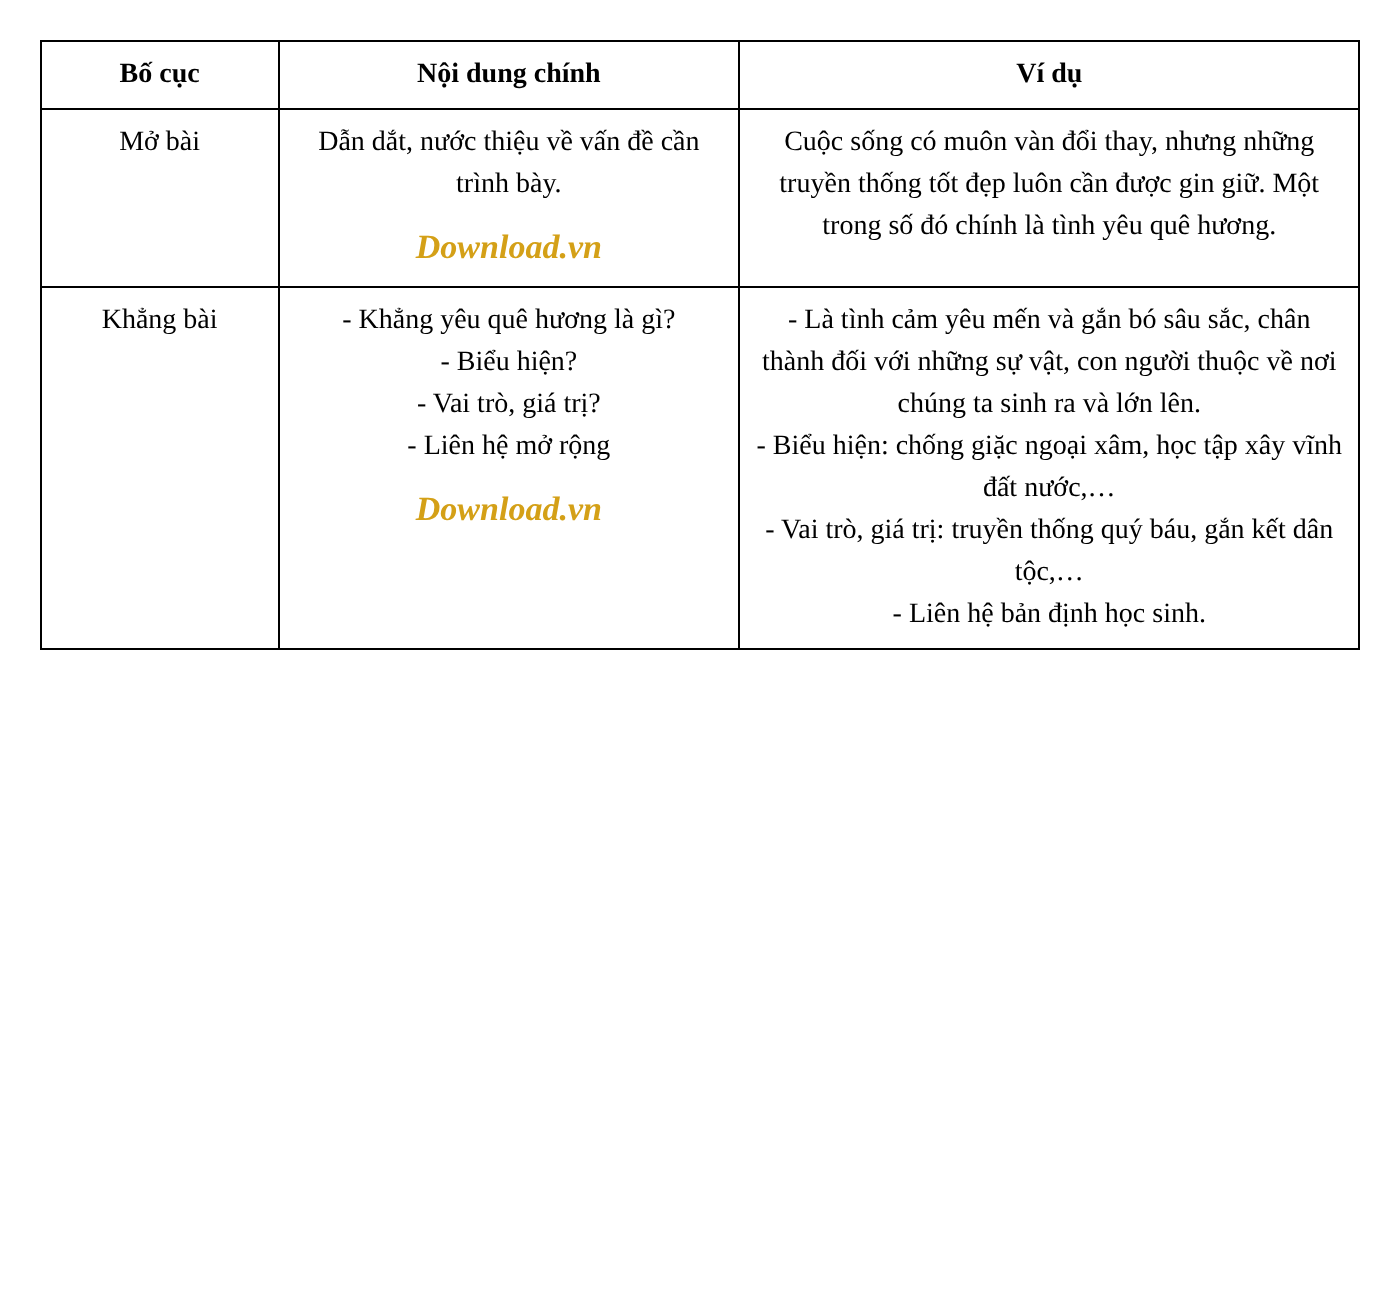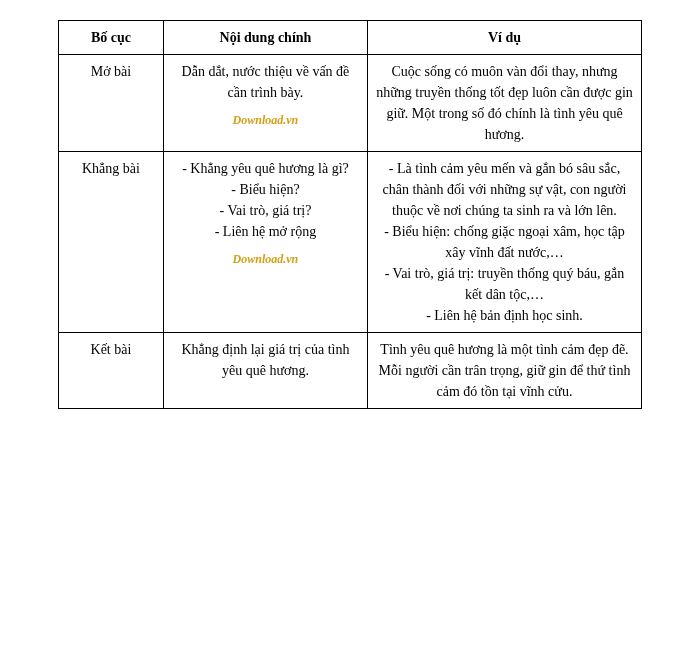--- a/index.html
+++ b/index.html
@@ -14,21 +14,21 @@
       font-size: 14px;
       display: flex;
       justify-content: center;
       align-items: flex-start;
       width: 700px;
       min-height: 650px;
       padding: 20px;
     }
 
     .table-wrapper {
-      width: 584px;
+      width: 660px;
     }
 
     table {
       width: 100%;
       border-collapse: collapse;
       border: 1px solid #000;
     }
 
     th, td {
       border: 1px solid #000;
@@ -58,21 +58,21 @@
     }
 
     .watermark-cell {
       position: relative;
     }
 
     .watermark {
       color: #d4a017;
       font-style: italic;
       font-weight: bold;
-      font-size: 12px;
+      font-size: 17px;
       display: block;
       margin-top: 8px;
     }
   </style>
 </head>
 <body>
 
 <div class="table-wrapper">
   <table>
     <thead>
@@ -86,20 +86,15 @@
     <tr>
           <td class="col-bo-cuc">Mở bài</td>
           <td class="col-noi-dung watermark-cell"><span>Dẫn dắt, nước thiệu về vấn đề cần trình bày.</span><span class="watermark">Download.vn</span></td>
           <td class="col-vi-du"><span>Cuộc sống có muôn vàn đổi thay, nhưng những truyền thống tốt đẹp luôn cần được gin giữ. Một trong số đó chính là tình yêu quê hương.</span></td>
         </tr>
         <tr>
           <td class="col-bo-cuc">Khẳng bài</td>
           <td class="col-noi-dung watermark-cell"><span>- Khẳng yêu quê hương là gì?</span><br><span>- Biểu hiện?</span><br><span>- Vai trò, giá trị?</span><br><span>- Liên hệ mở rộng</span><span class="watermark">Download.vn</span></td>
           <td class="col-vi-du"><span>- Là tình cảm yêu mến và gắn bó sâu sắc, chân thành đối với những sự vật, con người thuộc về nơi chúng ta sinh ra và lớn lên.</span><br><span>- Biểu hiện: chống giặc ngoại xâm, học tập xây vĩnh đất nước,…</span><br><span>- Vai trò, giá trị: truyền thống quý báu, gắn kết dân tộc,…</span><br><span>- Liên hệ bản định học sinh.</span></td>
         </tr>
-        <tr>
-          <td class="col-bo-cuc">Kết bài</td>
-          <td class="col-noi-dung watermark-cell"><span>Khẳng định lại giá trị của tình yêu quê hương.</span></td>
-          <td class="col-vi-du"><span>Tình yêu quê hương là một tình cảm đẹp đẽ. Mỗi người cần trân trọng, giữ gin để thứ tình cảm đó tồn tại vĩnh cửu.</span></td>
-        </tr>
       </tbody>
   </table>
 </div>
 
 </body></html>

